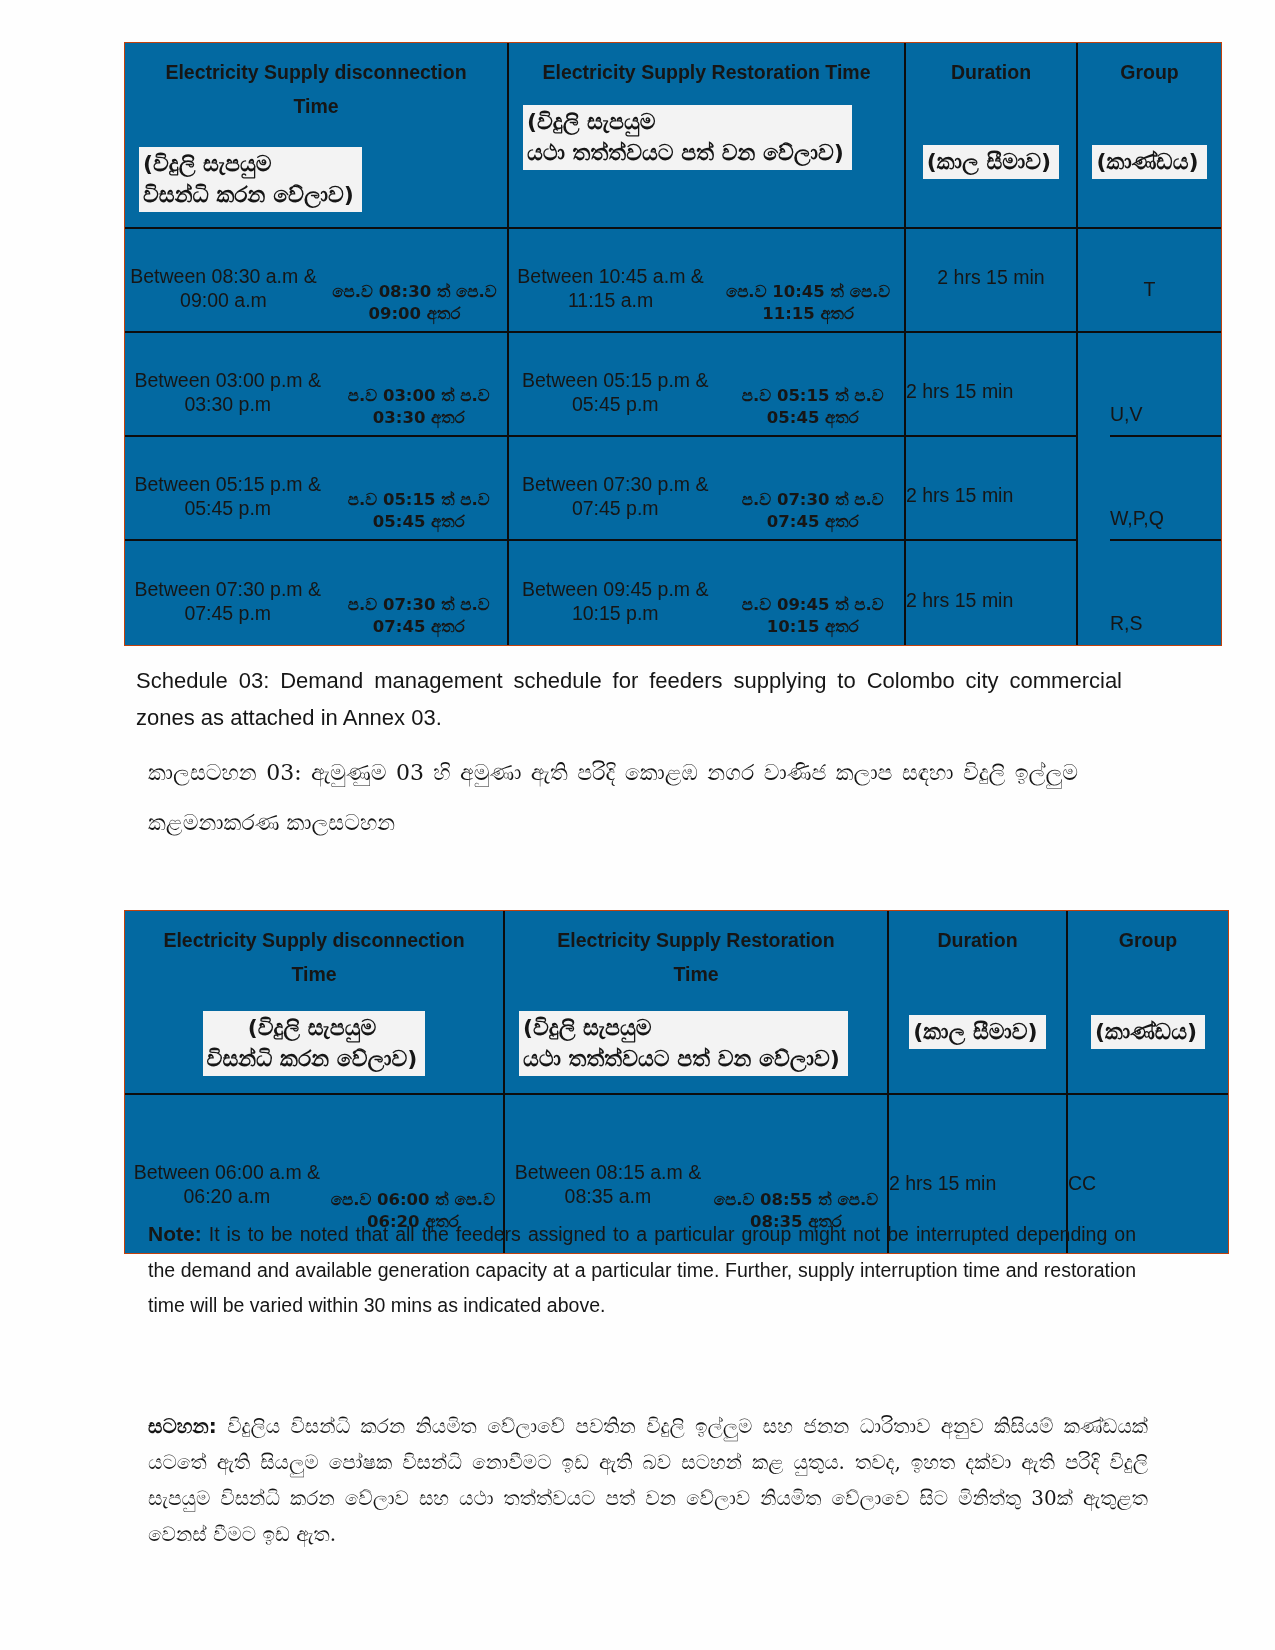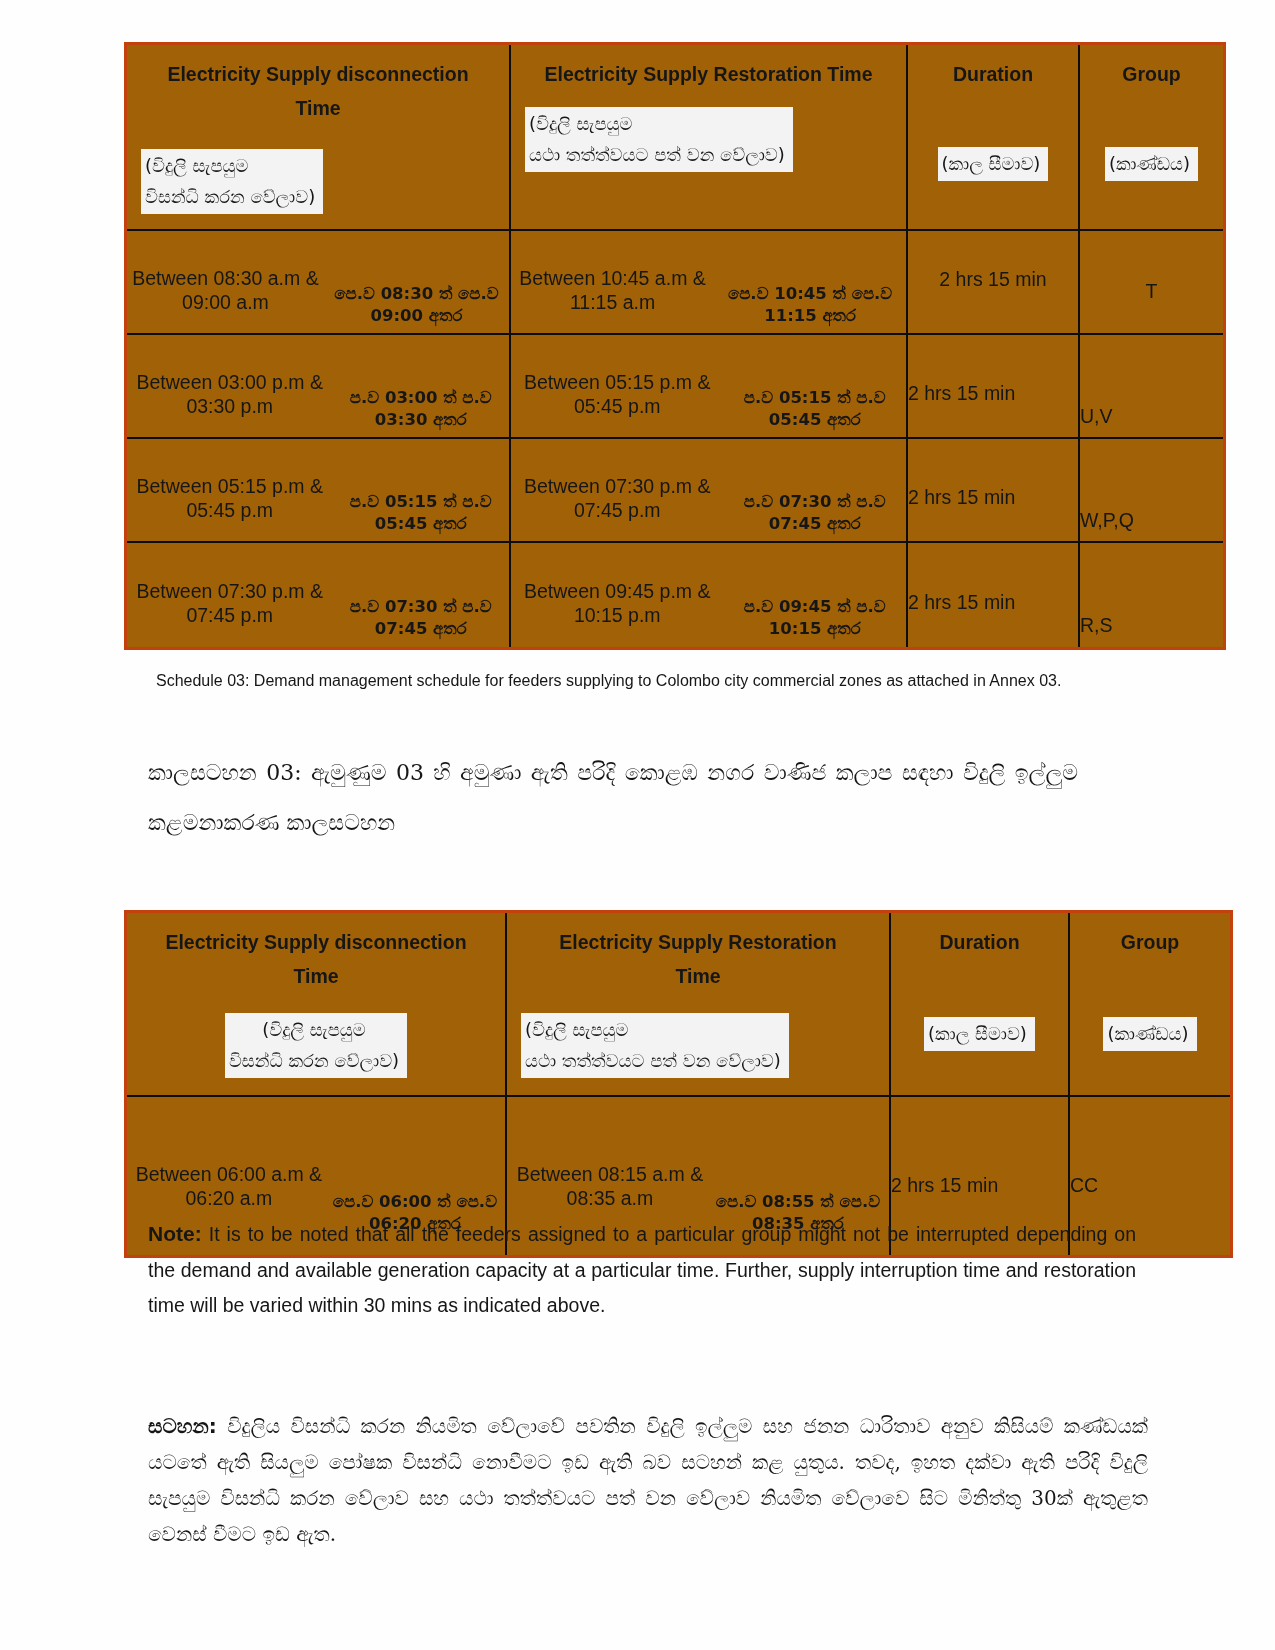--- a/index.html
+++ b/index.html
@@ -2,49 +2,49 @@
 <html><head>
 <meta charset="utf-8">
 <style>
   html,body{margin:0;padding:0;background:#e8e8e8;}
   #page{
     position:relative;width:1275px;height:1650px;background:#fefefe;
     font-family:"Liberation Sans","DejaVu Sans",sans-serif;color:#161616;
     margin:0 auto;overflow:hidden;
   }
   
-  .sched-table{position:absolute;display:grid;border:3px solid #c2410c;background:#a16207;}
+  .sched-table{position:absolute;display:grid;border:1px solid #c2410c;background:#0369a1;}
   #table1{left:124px;top:42px;grid-template-columns:384px 397px 172px 143px;grid-template-rows:186px 104px 104px 104px 104px;}
   #table2{left:124px;top:910px;grid-template-columns:380px 384px 179px 160px;grid-template-rows:184px 158px;}
   .cell{border-right:2px solid #0d0d0d;border-bottom:2px solid #0d0d0d;box-sizing:border-box;overflow:hidden;}
   .cell.last-col{border-right:none;}
   .cell.last-row{border-bottom:none;}
   
   .head{display:flex;flex-direction:column;align-items:center;padding-top:12px;}
   .head-en{font-weight:bold;font-size:19.5px;line-height:34px;text-align:center;white-space:nowrap;}
-  .head-si{font-weight:normal;font-size:18px;line-height:31px;background:#f3f3f3;padding:1px 8px 2px 4px;}
+  .head-si{font-weight:bold;font-size:22px;line-height:31px;background:#f3f3f3;padding:1px 8px 2px 4px;}
   .si{font-family:"DejaVu Sans","Liberation Sans",sans-serif;}
   .head .left-si{align-self:flex-start;margin-left:14px;text-align:left;}
   .head .center-si{text-align:center;}
   
   .dcell{display:flex;flex-direction:row;align-items:center;text-align:center;}
   .d-en{font-size:19.5px;line-height:24px;}
   .d-si{font-weight:bold;font-size:16.5px;line-height:22px;}
   .timecell{padding-top:16px;}
   .timecell .d-si{margin-top:29px;}
   #table2 .timecell{padding-top:20px;margin-left:6px;}
   #table2 .timecell .d-si{margin-top:53px;}
   .dur-mid{justify-content:center;padding-bottom:6px;}
   .dur-top{padding-top:14px;}
   .grp-mid{justify-content:center;padding-top:18px;}
-  .grp-low{padding-top:60px;}
+  .grp-low{padding-top:60px;margin-left:32px;}
   .grp-top{padding-top:18px;}
   
   .para{position:absolute;text-align:justify;}
-  #caption-en{left:156px;top:662px;width:986px;font-size:16px;line-height:37px;}
+  #caption-en{left:136px;top:662px;width:986px;font-size:22px;line-height:37px;}
   #caption-si{left:148px;top:748px;width:930px;font-size:22px;line-height:50px;font-family:"DejaVu Serif","Liberation Serif",serif;}
   #note-en{left:148px;top:1216px;width:988px;font-size:19.5px;line-height:35.5px;}
   #note-en .note-label{font-weight:bold;font-size:21px;}
   #note-si{left:148px;top:1408px;width:1000px;font-size:20px;line-height:36px;font-family:"DejaVu Serif","Liberation Serif",serif;}
   #note-si .note-label{font-weight:bold;font-family:"DejaVu Sans","Liberation Sans",sans-serif;}
 </style>
 </head>
 <body>
 
 <div id="page">

